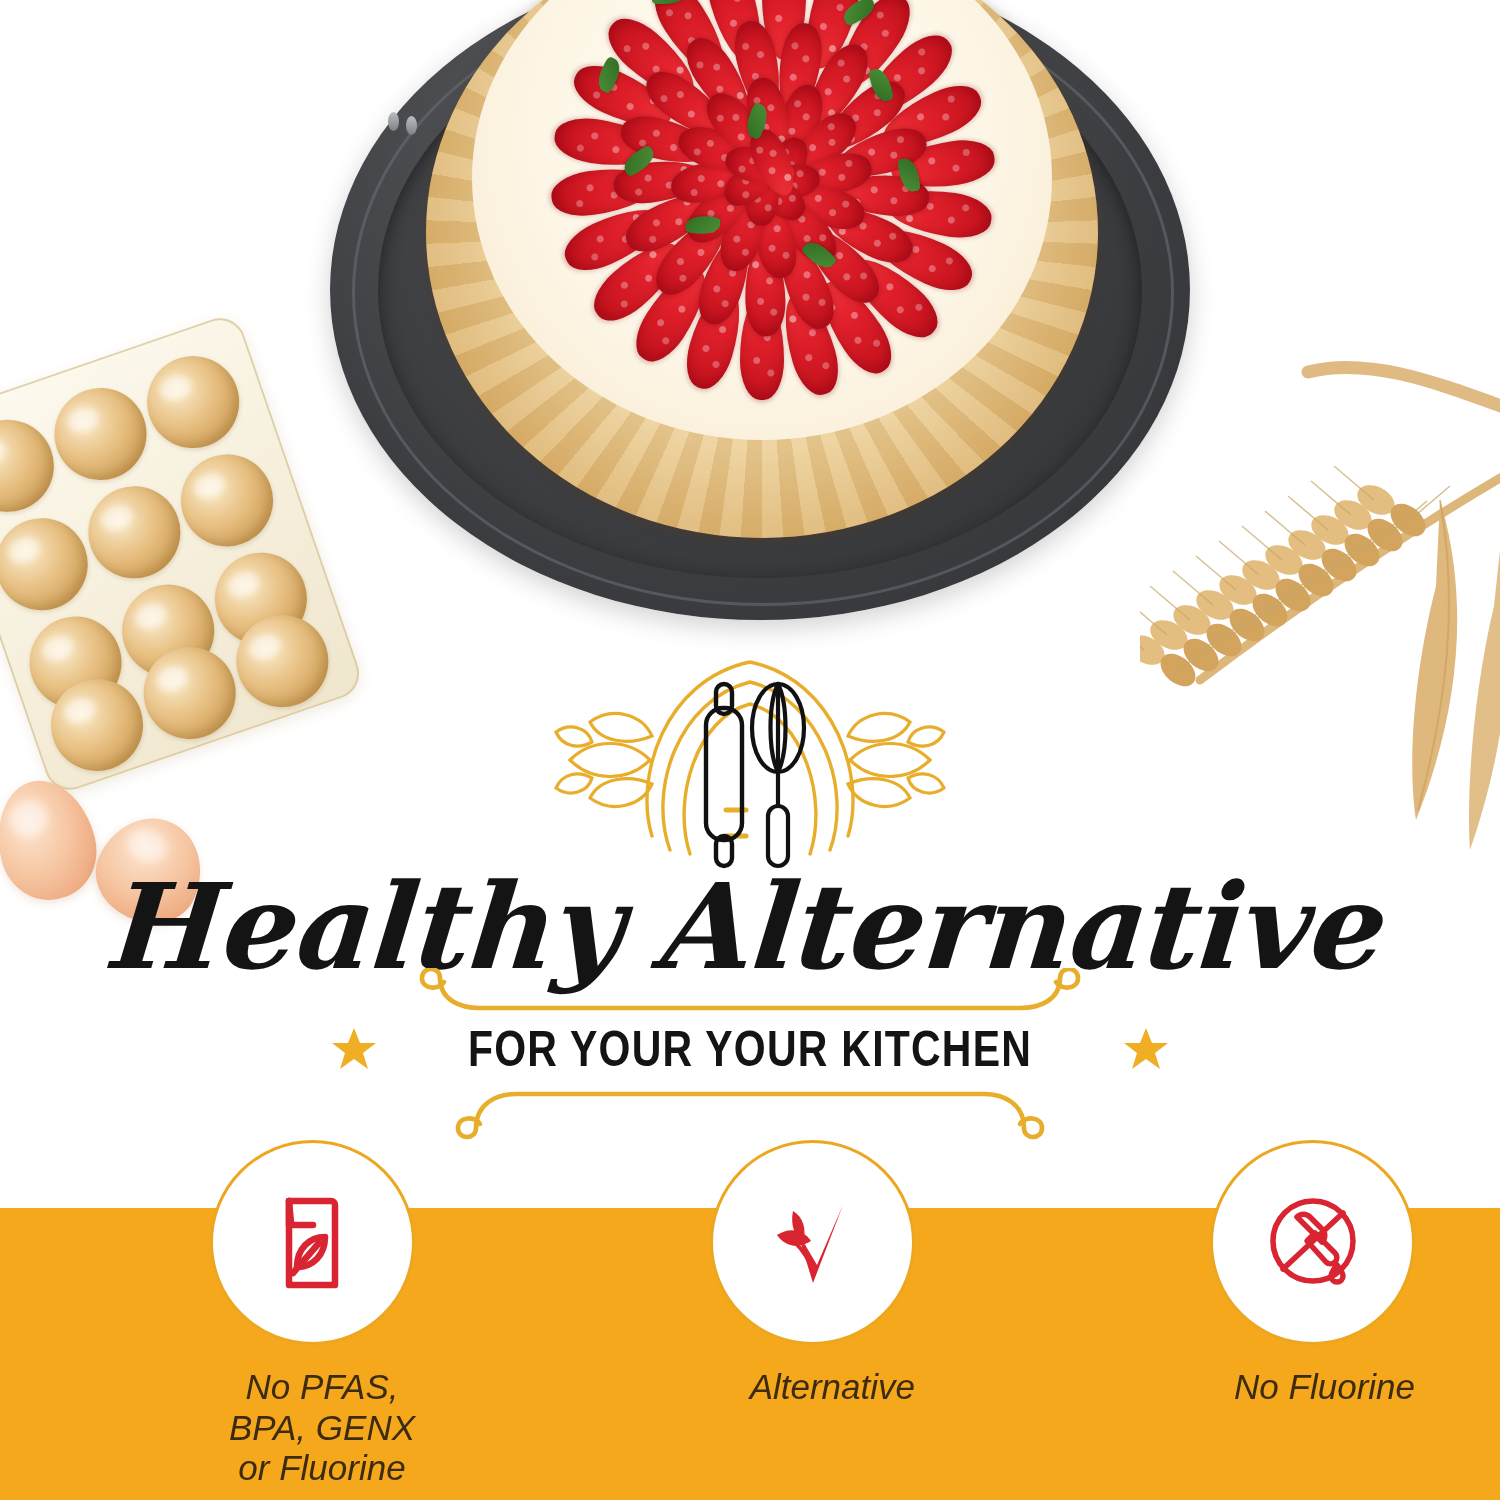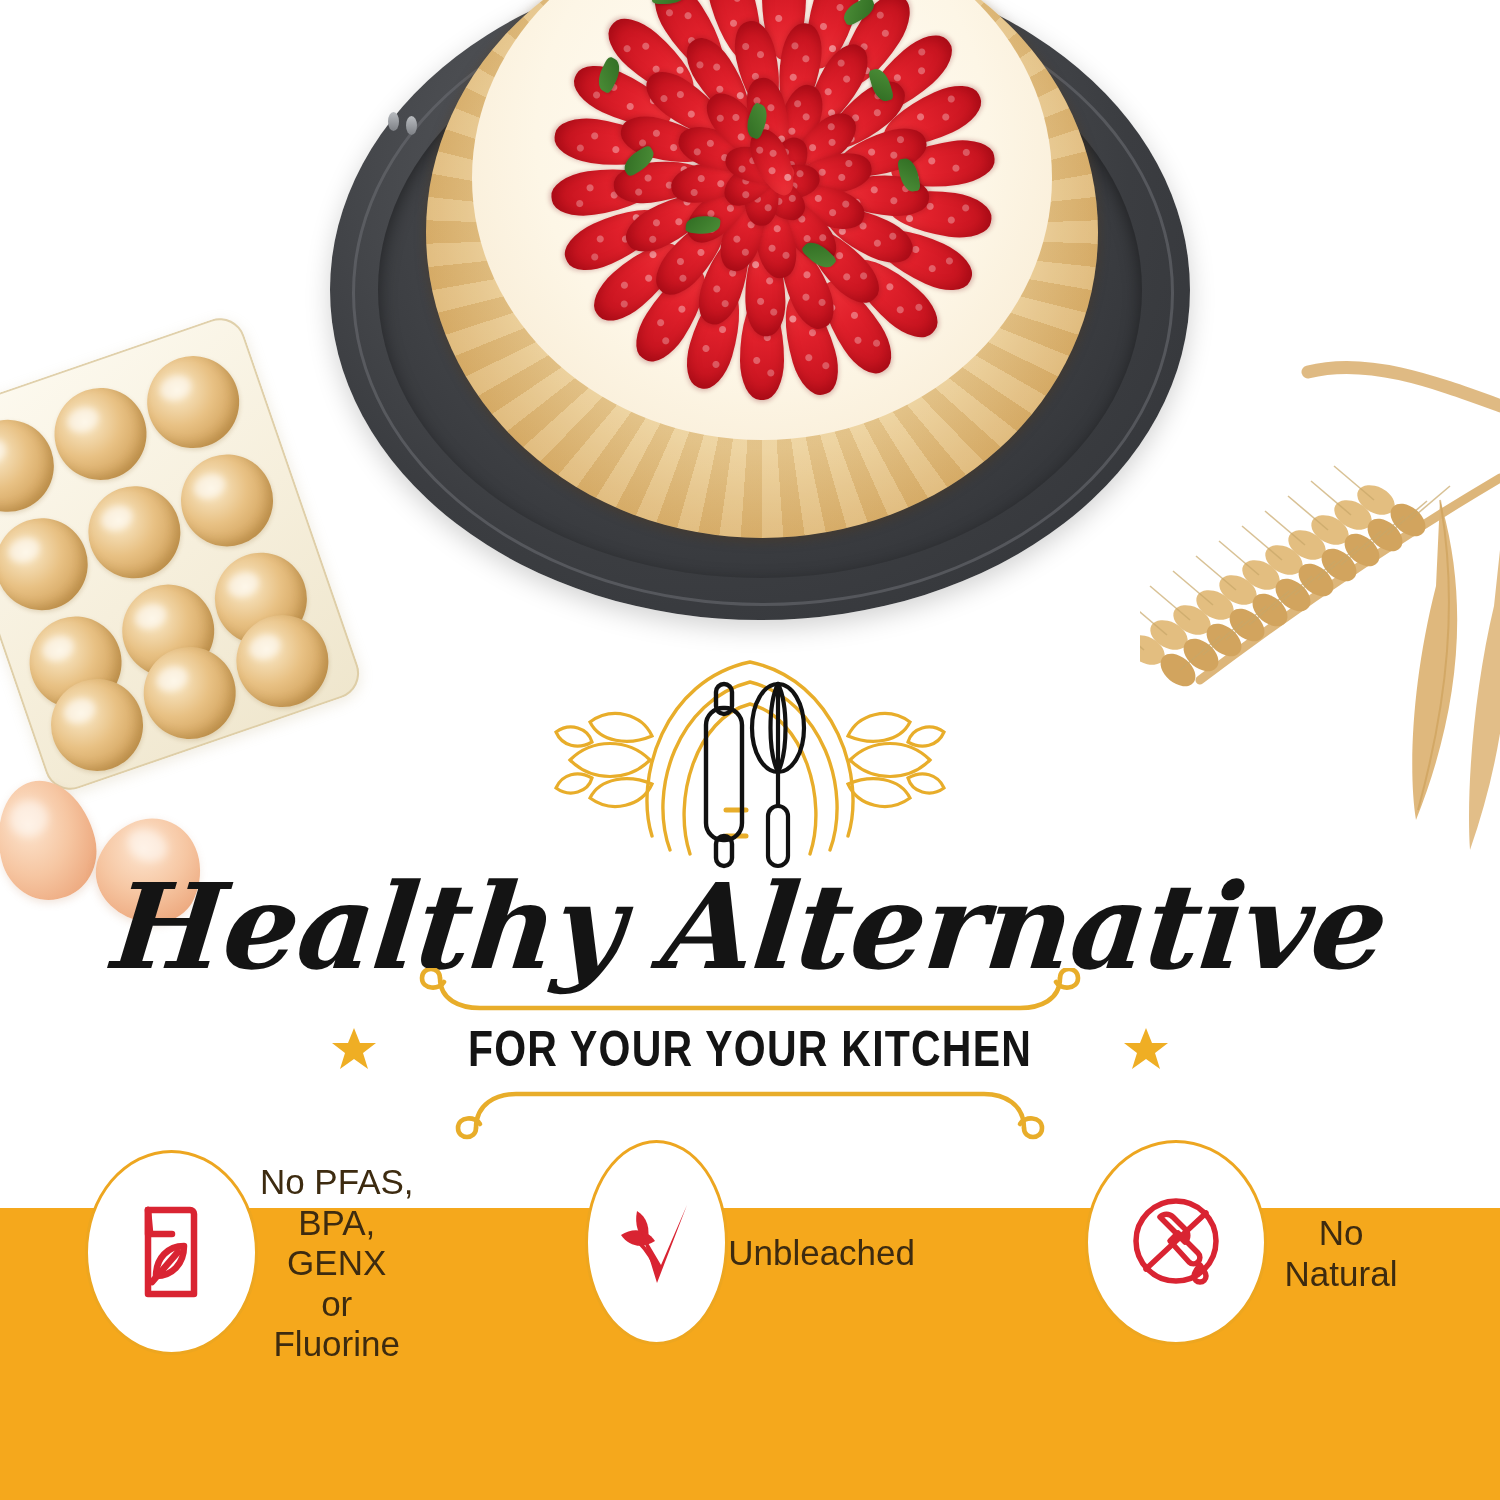--- a/index.html
+++ b/index.html
@@ -94,21 +94,21 @@
     display:flex;align-items:center;justify-content:center;gap:28px;}
   .subtitle{
     font-family:"Liberation Sans", sans-serif;
     font-weight:700;font-size:50px;letter-spacing:1.5px;
     color:#141414;transform:scaleX(.82);transform-origin:center;white-space:nowrap;}
   .flourish-bot{position:absolute;left:0;top:1082px;width:1500px;text-align:center;}
 
   
   .features{position:absolute;left:0;top:1140px;width:1500px;height:360px;
     display:flex;justify-content:space-around;align-items:flex-start;}
-  .feature{width:330px;display:flex;flex-direction:row;align-items:center;}
+  .feature{width:330px;display:flex;flex-direction:column;align-items:flex-end;font-style:italic;}
   .circle{width:205px;height:205px;border-radius:50%;background:#ffffff;
     border:3px solid #EDA620;display:flex;align-items:center;justify-content:center;
     box-sizing:border-box;}
   .flabel{margin-top:22px;text-align:center;color:#3D2B10;
     font-family:"Liberation Sans", sans-serif;font-size:35px;line-height:1.16;
     white-space:pre-line;}
 </style>
 </head>
 <body>
 
@@ -483,33 +483,33 @@
 
     <div class="feature">
       <div class="circle">
         <svg width="112" height="112" viewBox="0 0 112 112">
           <path d="M36,24 C46,30 50,42 46,56 C38,50 33,38 36,24 Z" fill="#D92432"></path>
           <path d="M20,48 C32,40 46,42 54,54 C42,62 28,60 20,48 Z" fill="#D92432"></path>
           <path d="M30,48 C40,56 48,66 54,78" stroke="#D92432" stroke-width="4" fill="none" stroke-linecap="round"></path>
           <path d="M40,44 L56,96 L86,18 L60,78 Z" fill="#D92432"></path>
         </svg>
       </div>
-      <div class="flabel">Unbleached</div>
+      <div class="flabel">Alternative</div>
     </div>
 
     <div class="feature">
       <div class="circle">
         <svg width="112" height="112" viewBox="0 0 112 112">
           <g fill="none" stroke="#D92432" stroke-width="5.5" stroke-linecap="round" stroke-linejoin="round">
             <circle cx="56" cy="54" r="40"></circle>
             <line x1="26" y1="82" x2="86" y2="26"></line>
             <path d="M40,30 a9,9 0 0 1 13,0 l12,12 a9,9 0 0 1 0,13 Z"></path>
             <path d="M58,46 L78,66 a6,6 0 0 1 -9,9 L50,54 Z"></path>
             <path d="M80,78 c4,5 6,8 6,11 a6,6 0 0 1 -12,0 c0,-3 2,-6 6,-11 Z"></path>
           </g>
         </svg>
       </div>
-      <div class="flabel">No Natural</div>
+      <div class="flabel">No Fluorine</div>
     </div>
 
 
   </div>
 </div>
 
 </body></html>

